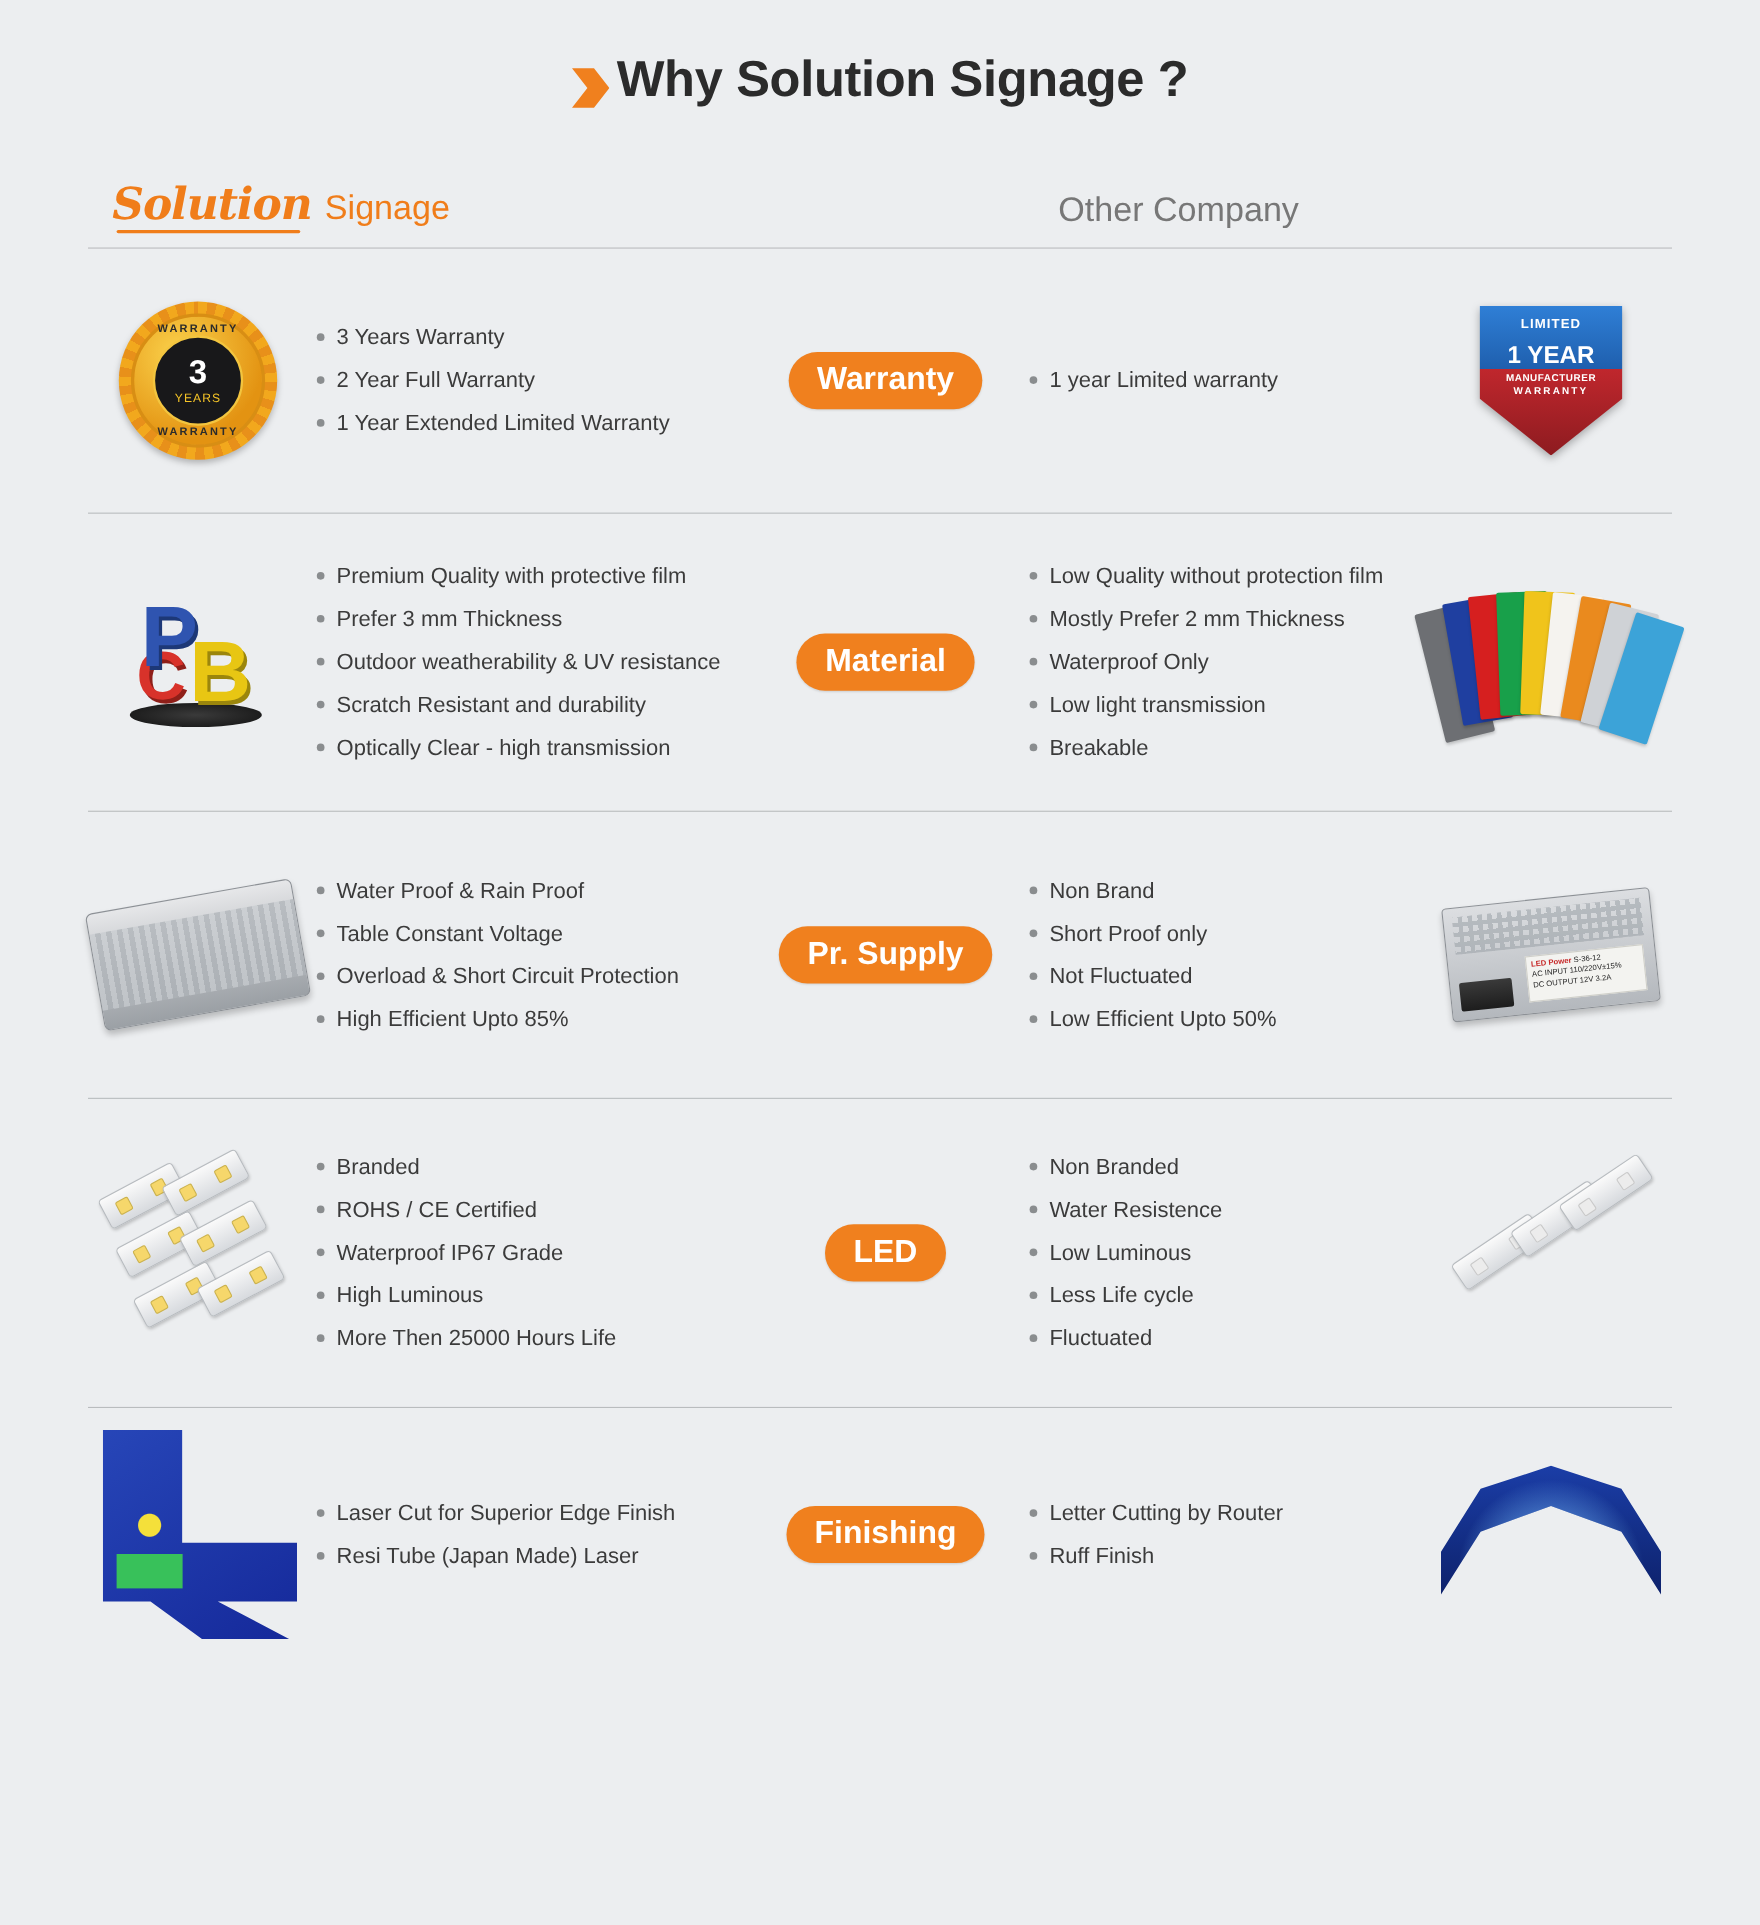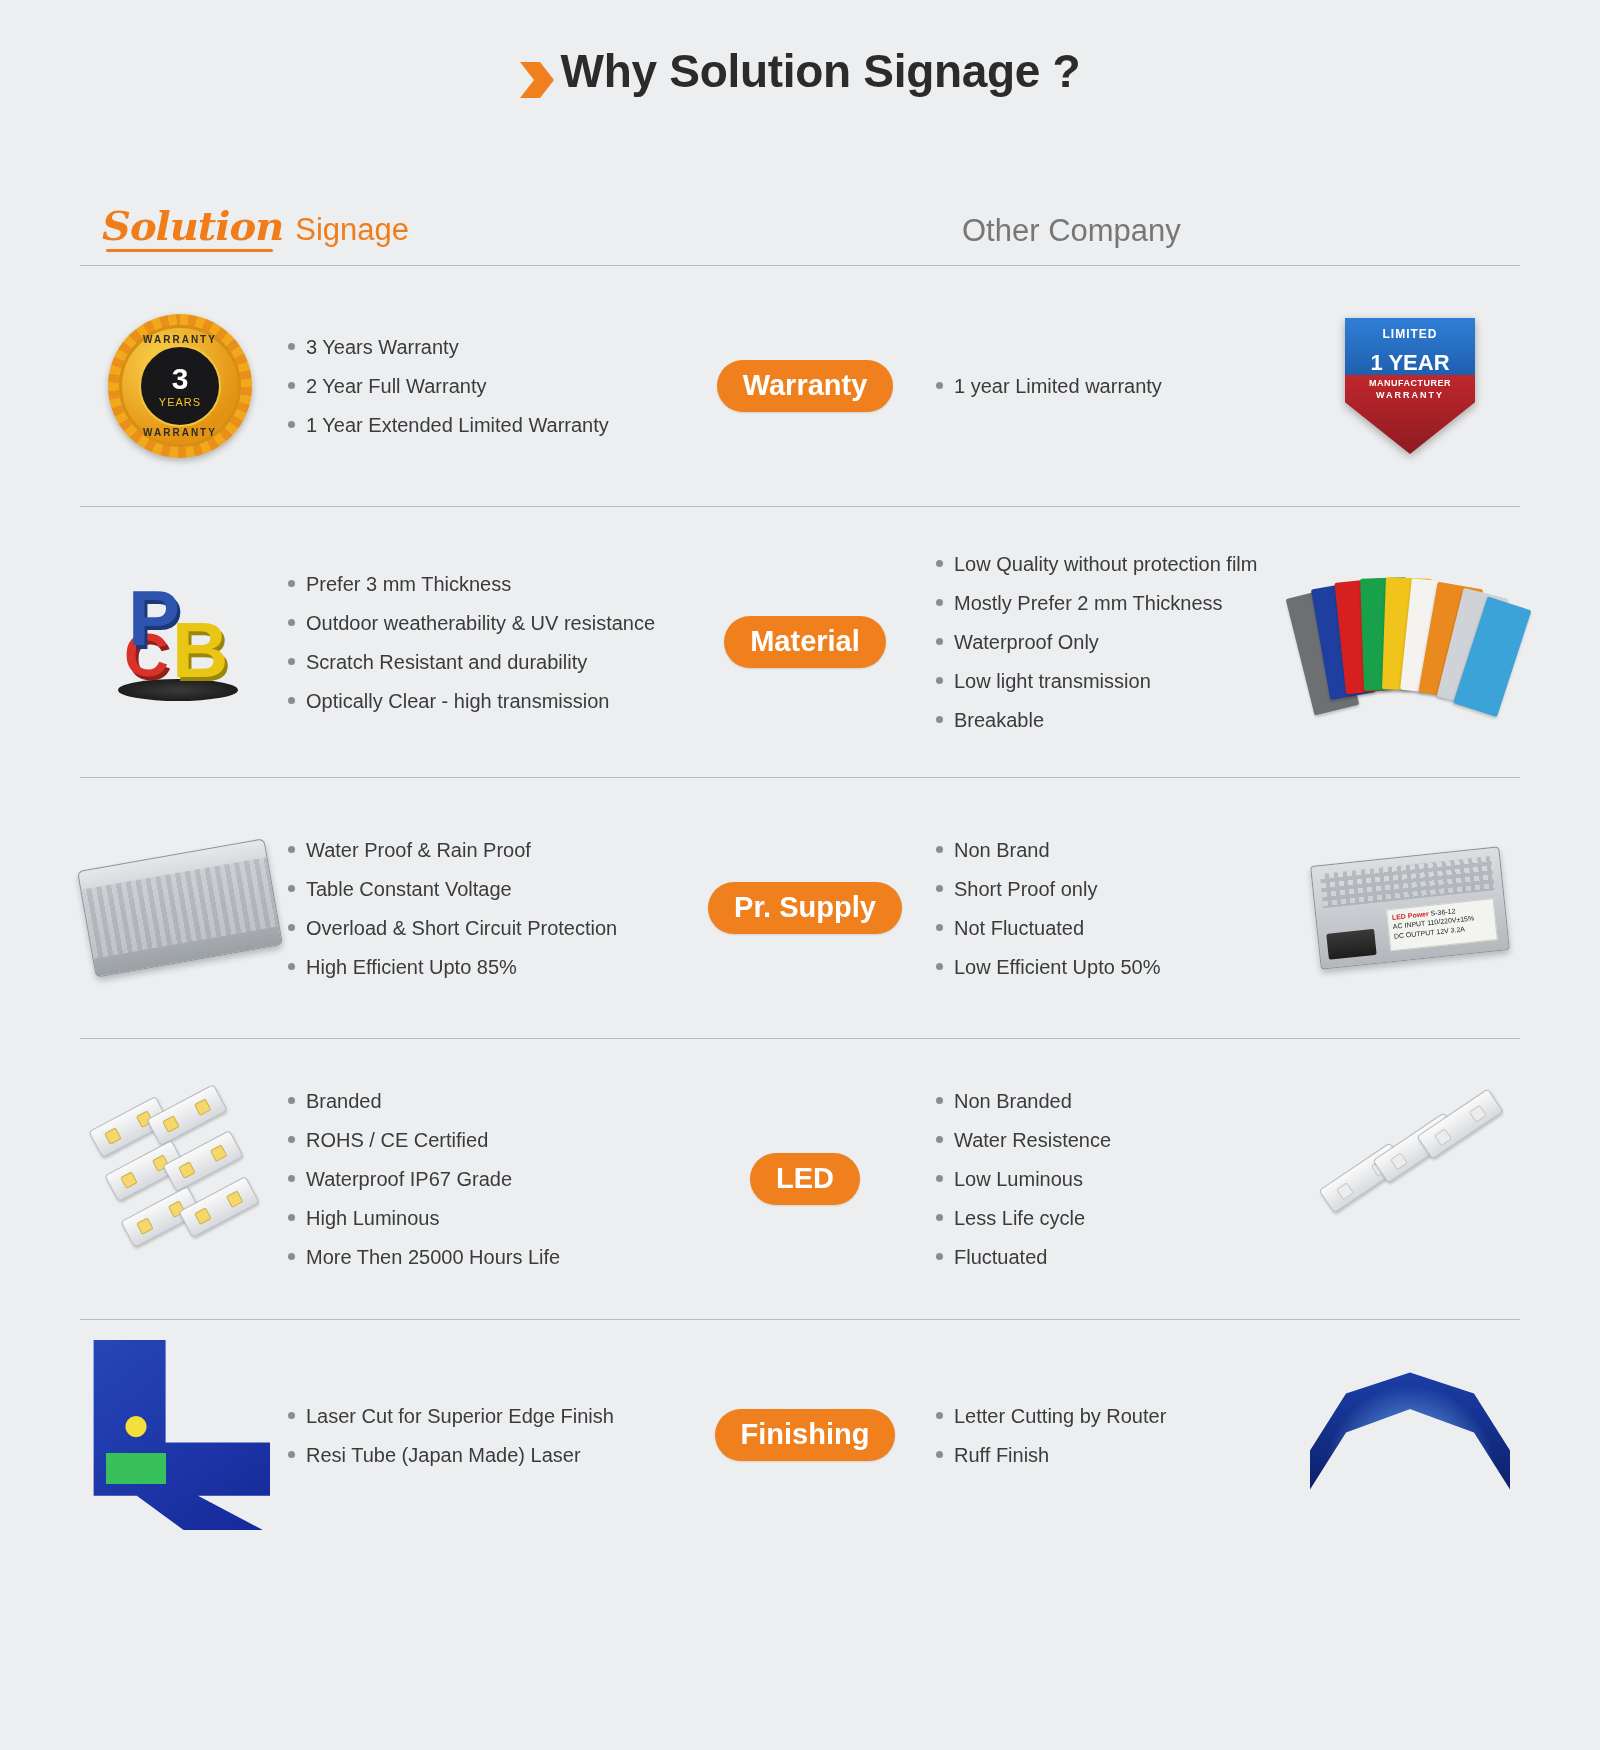--- a/index.html
+++ b/index.html
@@ -47,21 +47,20 @@
     align-items: flex-end;
     padding: 0 0 16px 0;
     margin-top: 38px;
   }
   .col-head .left {
     width: 620px;
     padding-left: 22px;
     display: flex;
     align-items: baseline;
     gap: 12px;
-    margin-top: 40px;
   }
   .brand-script {
     font-family: "DejaVu Serif", serif;
     font-style: italic;
     font-weight: bold;
     font-size: 40px;
     color: #f07d1a;
     letter-spacing: -1px;
     position: relative;
   }
@@ -420,20 +419,21 @@
     <div class="cell-img">
       <div class="letters3d">
         <span class="ltr base"></span>
         <span class="ltr c">C</span>
         <span class="ltr p">P</span>
         <span class="ltr b">B</span>
       </div>
     </div>
     <div class="cell-list">
       <ul class="bullets">
+        <li>Premium Quality with protective film</li>
         <li>Prefer 3 mm Thickness</li>
         <li>Outdoor weatherability &amp; UV resistance</li>
         <li>Scratch Resistant and durability</li>
         <li>Optically Clear - high transmission</li>
       </ul>
     </div>
     <div class="cell-tag">
       <span class="tag">Material</span>
     </div>
     <div class="cell-list right">

